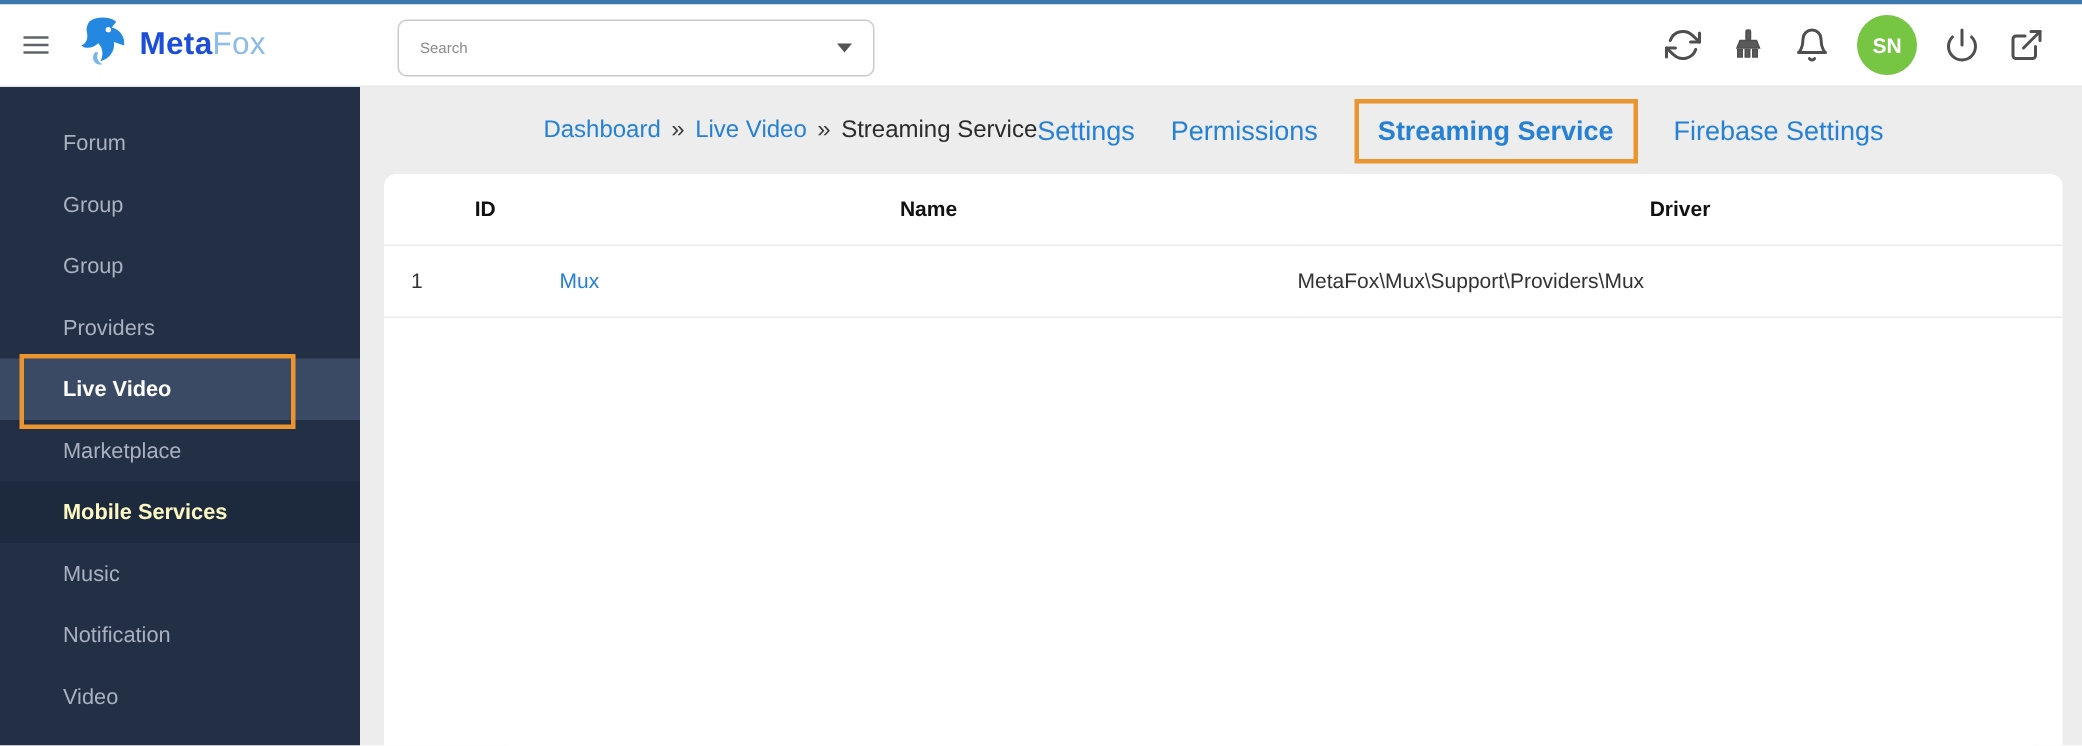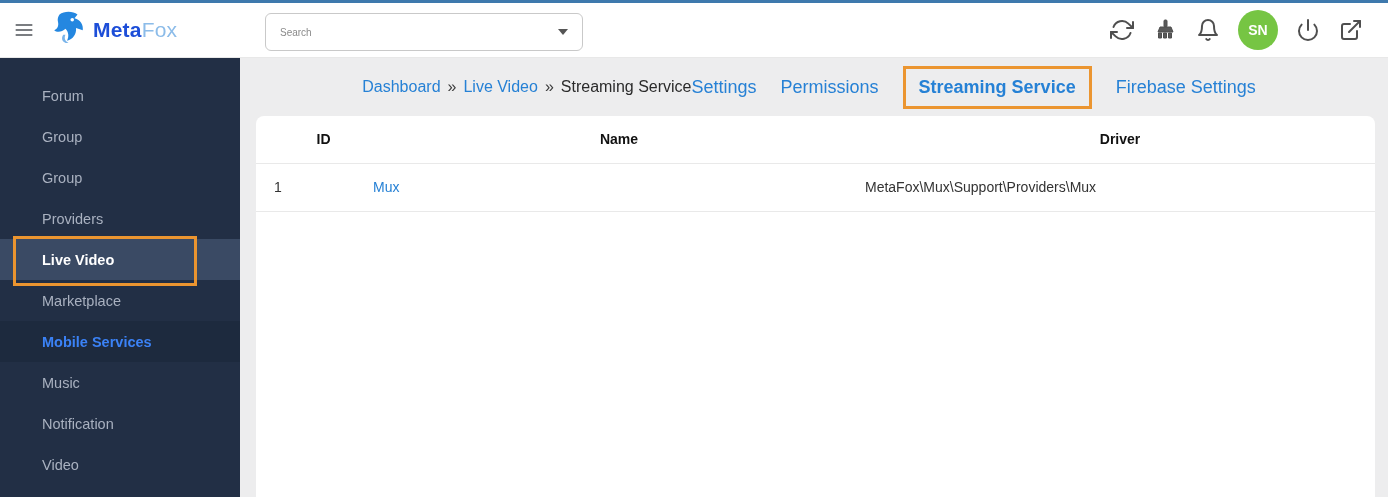--- a/index.html
+++ b/index.html
@@ -31,21 +31,21 @@
 
   .topbar-actions{position:absolute;right:24px;display:flex;align-items:center;gap:17px}
   .icon-btn{width:26px;height:26px;display:flex;align-items:center;justify-content:center;cursor:pointer}
   .icon-btn svg{stroke:#4f4f4f}
   .avatar{width:40px;height:40px;border-radius:50%;background:var(--avatar-green);color:#fff;font-weight:bold;font-size:14px;display:flex;align-items:center;justify-content:center;cursor:pointer}
 
   .app{display:flex;height:439px}
   .sidebar{width:240px;flex-shrink:0;background:var(--sidebar-bg);padding-top:17px;position:relative}
   .side-item{height:41px;display:flex;align-items:center;padding-left:42px;font-size:14.5px;color:#a9b1c0;cursor:pointer;white-space:nowrap}
   .side-item.active{background:var(--sidebar-active-bg);color:#fff;font-weight:bold}
-  .side-item.selected{background:var(--sidebar-selected-bg);color:#3b82f6;font-weight:bold}
+  .side-item.selected{background:var(--sidebar-selected-bg);color:#fef9c3;font-weight:bold}
   .sidebar-outline{position:absolute;left:13px;top:178px;width:184px;height:50px;border:3px solid var(--accent-orange);pointer-events:none}
 
   .main{flex:1;background:var(--main-bg);display:flex;flex-direction:column;min-width:0}
   .content-header{height:58px;display:flex;align-items:center;justify-content:center;padding:0 26px 0 16px}
   .breadcrumb{font-size:16px;color:#2b2b2b;display:flex;align-items:center;gap:7px;white-space:nowrap}
   .bc-link{color:var(--link-blue);cursor:pointer}
   .bc-sep{color:#3c3c3c}
   .bc-current{color:#2b2b2b}
 
   .tabs{display:flex;align-items:center;gap:24px;white-space:nowrap}

